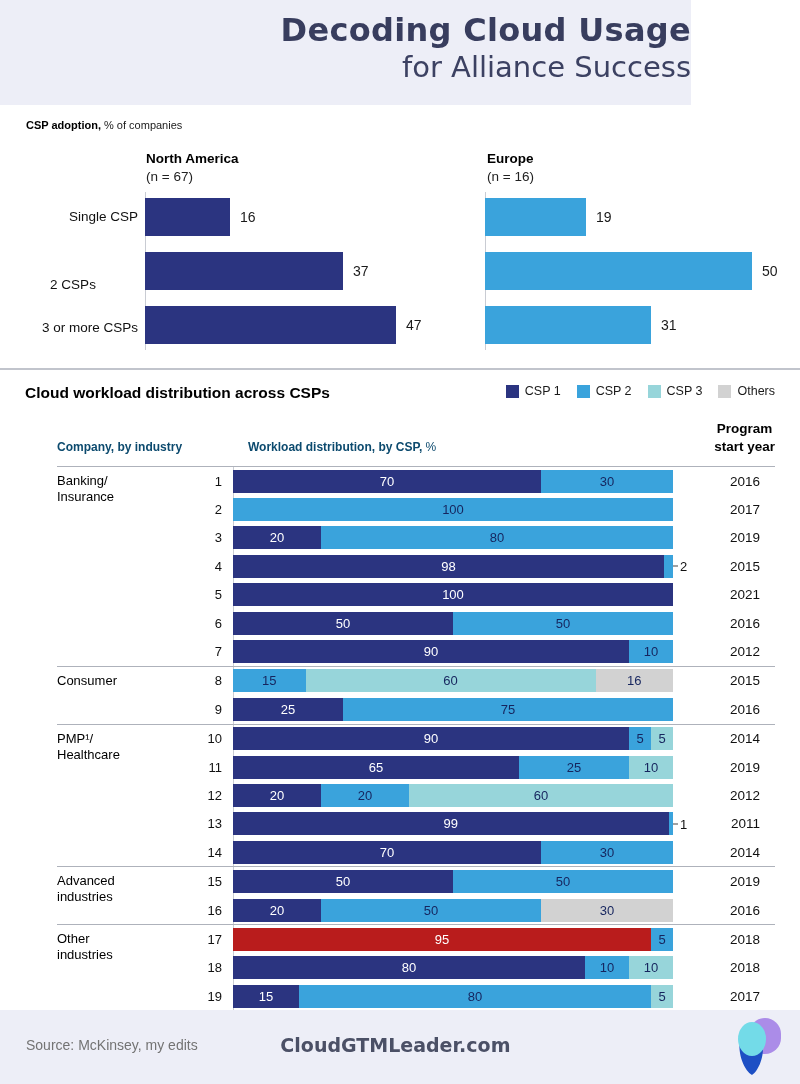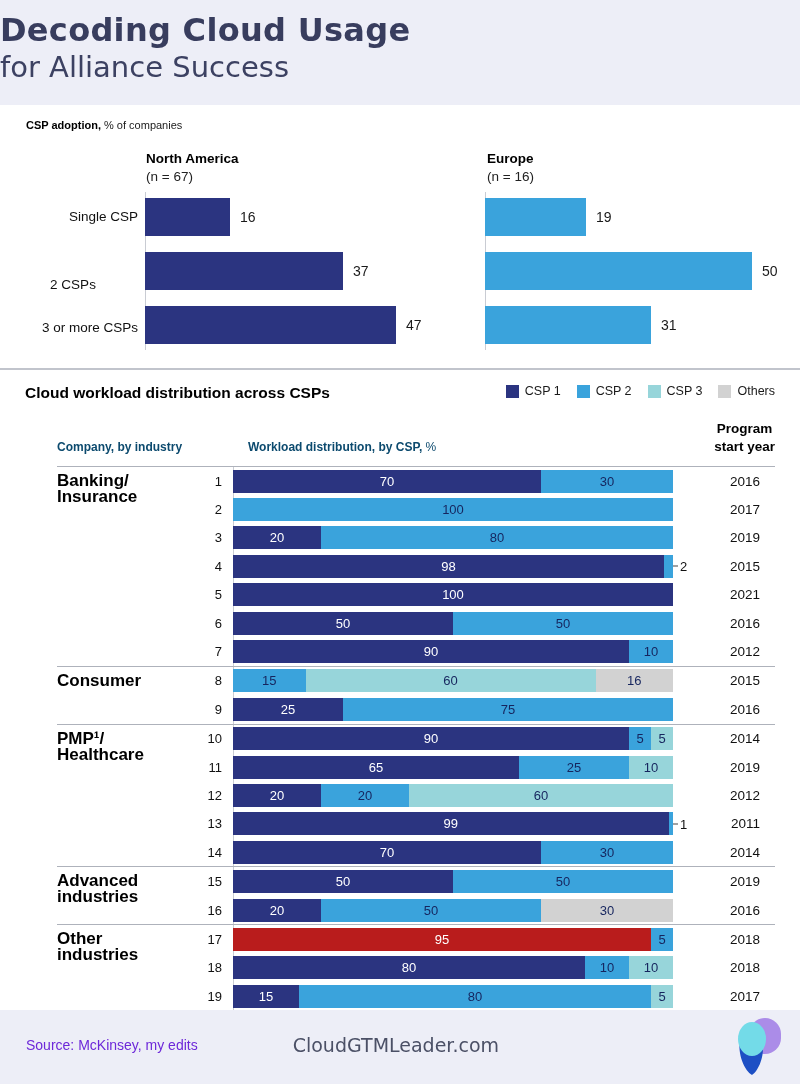--- a/index.html
+++ b/index.html
@@ -4,22 +4,22 @@
 <style>
   * { box-sizing: border-box; }
   html,body { margin:0; padding:0; }
   body {
     width:800px; height:1084px; position:relative; background:#ffffff;
     font-family:"Liberation Sans", sans-serif; color:#111;
     overflow:hidden;
   }
   
   .masthead {
-    position:absolute; top:0; left:0; width:800px; height:105px;
-    background:#edeef7; text-align:left;
+    position:absolute; top:0; left:0; width:691px; height:105px;
+    background:#edeef7; text-align:right;
   }
   .masthead .t1 {
     font-family:"DejaVu Sans", sans-serif; font-weight:700;
     font-size:32px; color:#383d5e; padding-top:11px; letter-spacing:.3px;
   }
   .masthead .t2 {
     font-family:"DejaVu Sans", sans-serif; font-weight:400;
     font-size:29px; color:#3c4162; margin-top:1px;
   }
   
@@ -44,42 +44,42 @@
   .w-title { position:absolute; left:25px; top:14px; font-size:15.5px; font-weight:700; color:#000; }
   .w-legend { position:absolute; right:25px; top:14px; display:flex; gap:16px; align-items:center; }
   .w-legend .li { display:flex; align-items:center; gap:6px; font-size:12.5px; color:#1a1a1a; }
   .w-legend .sw { width:13px; height:13px; display:inline-block; }
   .w-colhead { position:absolute; font-size:12px; font-weight:700; color:#0c4a6e; }
   .w-colhead .unit { font-weight:400; }
   .w-colhead-year { position:absolute; right:25px; top:50px; text-align:center; font-size:13.5px; font-weight:700; line-height:18px; color:#000; }
   .w-table { position:absolute; left:57px; top:96px; width:718px; }
   .w-table .vaxis { position:absolute; left:176px; top:0; bottom:0; width:1px; background:#c9ccd3; }
   .w-group { border-top:1px solid #aeb2bb; position:relative; }
-  .w-industry { position:absolute; left:0; top:6px; font-weight:700; font-size:17px; line-height:16px; color:#000; }
+  .w-industry { position:absolute; left:0; top:6px; font-weight:400; font-size:13px; line-height:16px; color:#000; }
   .w-row { display:flex; align-items:center; height:28.4px; }
   .w-num { width:165px; text-align:right; font-size:13px; color:#111; flex:0 0 165px; }
   .w-barwrap { flex:0 0 440px; width:440px; margin-left:11px; position:relative; }
   .w-bar { display:flex; height:23px; width:100%; }
   .w-seg {
     display:flex; align-items:center; justify-content:center;
     overflow:hidden; font-size:13px; color:#16255e; white-space:nowrap;
   }
   .w-seg.c1 { color:#ffffff; }
   .w-outside {
     position:absolute; left:100%; top:50%; transform:translateY(-50%);
     display:flex; align-items:center; font-size:13px; color:#111;
   }
   .w-outside::before { content:""; width:5px; height:1px; background:#444; margin-right:2px; display:inline-block; }
   .w-year { flex:1; text-align:right; padding-right:15px; font-size:13.5px; color:#111; }
   
   .footer { position:absolute; top:1010px; left:0; width:800px; height:74px; background:#edeef7; }
-  .f-source { position:absolute; left:26px; top:27px; font-size:14px; color:#6d28d9; }
+  .f-source { position:absolute; left:26px; top:27px; font-size:14px; color:#737373; }
   .f-site {
     position:absolute; left:50%; transform:translateX(-52%); top:24px;
-    font-family:"DejaVu Sans", sans-serif; font-weight:400; font-size:19px; color:#4b5066;
+    font-family:"DejaVu Sans", sans-serif; font-weight:700; font-size:19px; color:#4b5066;
   }
   .f-logo { position:absolute; right:18px; top:7px; width:46px; height:60px; }
 </style>
 </head>
 <body>
 
 <div class="masthead">
   <div class="t1">Decoding Cloud Usage</div>
   <div class="t2">for Alliance Success</div>
 </div>

